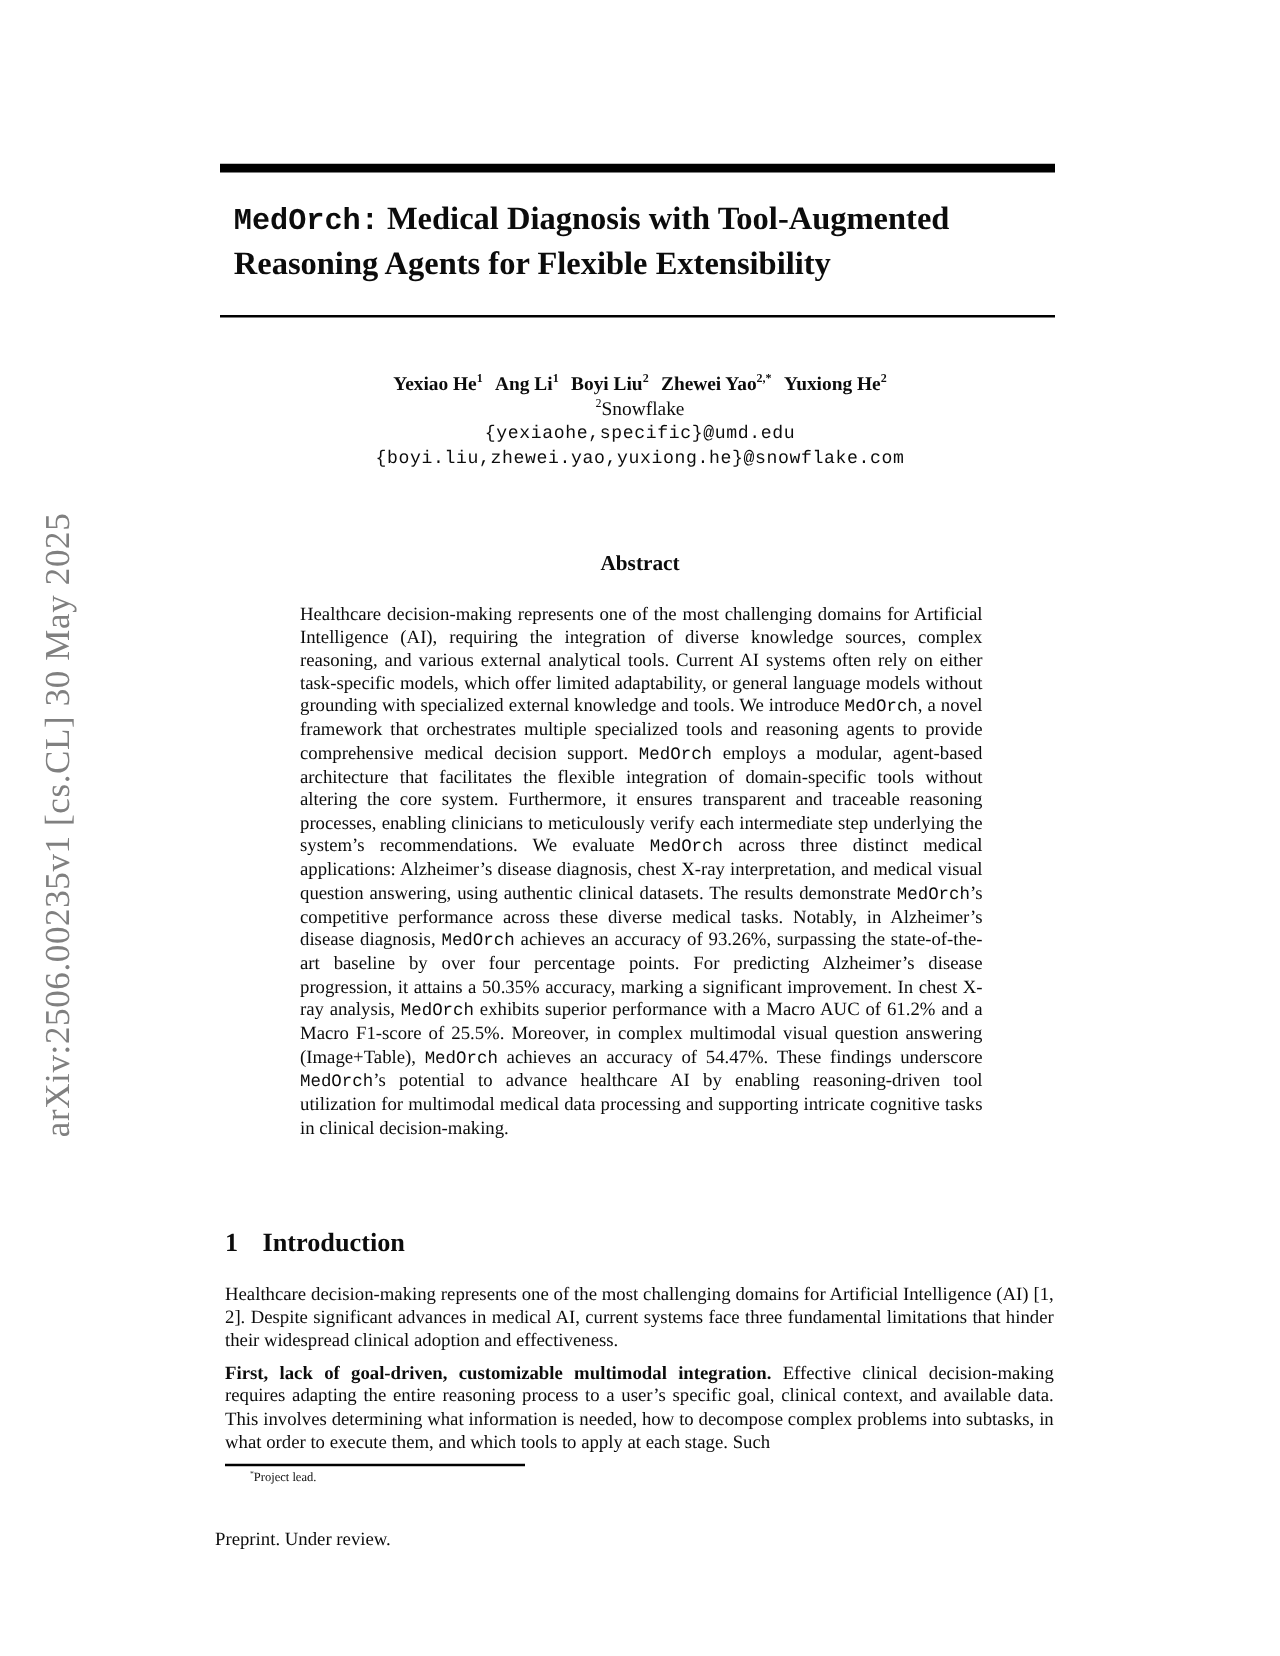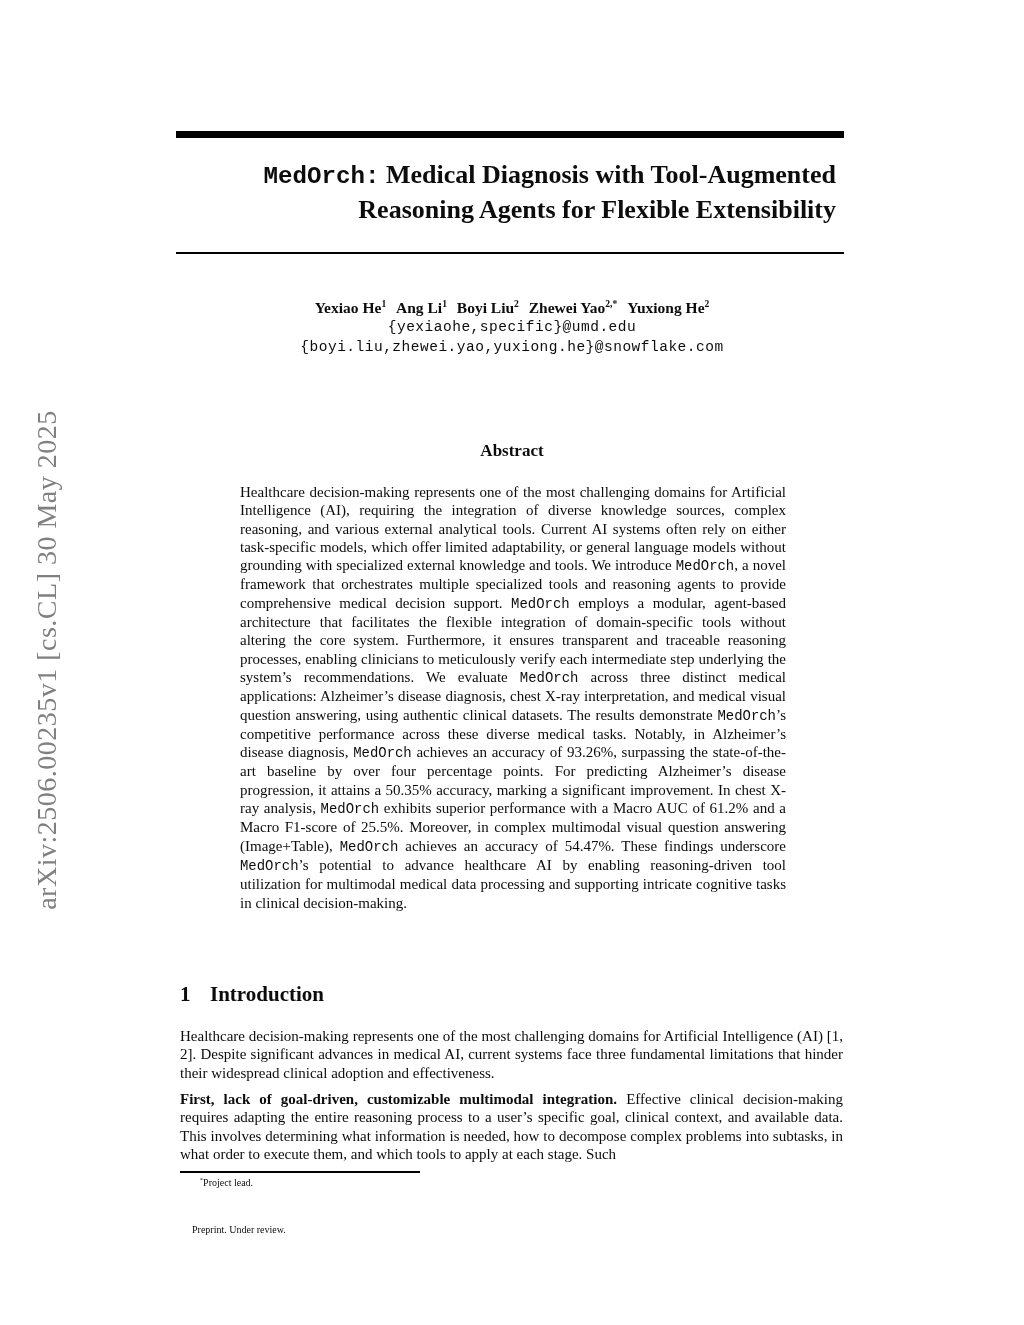--- a/index.html
+++ b/index.html
@@ -39,25 +39,25 @@
   .rule-thick {
     position: absolute;
     left: 176px;
     top: 131px;
     width: 668px;
     height: 7px;
     background: var(--rule, #000);
   }
   .paper-title {
     position: absolute;
-    left: 172px;
+    left: 187px;
     top: 158px;
     width: 664px;
     margin: 0;
-    text-align: right;
+    text-align: left;
     font-size: 26px;
     line-height: 33px;
     font-weight: bold;
   }
   .rule-thin {
     position: absolute;
     left: 176px;
     top: 252px;
     width: 668px;
     height: 2px;
@@ -134,23 +134,23 @@
   .footnote {
     position: absolute;
     left: 180px;
     top: 1177px;
     width: 664px;
     font-size: 10px;
     text-indent: 20px;
   }
   .preprint-note {
     position: absolute;
-    left: 192px;
+    left: 172px;
     top: 1224px;
-    font-size: 10px;
+    font-size: 15px;
   }
 </style>
 </head>
 <body>
 
 <div class="page">
 
   <div class="arxiv-watermark">arXiv:2506.00235v1  [cs.CL]  30 May 2025</div>
 
   <div class="rule-thick"></div>
@@ -163,20 +163,21 @@
   <div class="rule-thin"></div>
 
   <div class="author-block">
     <div class="author-row">
       <span class="author"><span>Yexiao He</span><sup>1</sup></span>
       <span class="author"><span>Ang Li</span><sup>1</sup></span>
       <span class="author"><span>Boyi Liu</span><sup>2</sup></span>
       <span class="author"><span>Zhewei Yao</span><sup>2,*</sup></span>
       <span class="author"><span>Yuxiong He</span><sup>2</sup></span>
     </div>
+    <div class="affil"><sup>2</sup><span>Snowflake</span></div>
     <div class="email mono">{yexiaohe,specific}@umd.edu</div>
     <div class="email mono">{boyi.liu,zhewei.yao,yuxiong.he}@snowflake.com</div>
   </div>
 
   <h2 class="abstract-heading">Abstract</h2>
 
   <p class="abstract-paragraph"><span>Healthcare decision-making represents one of the most challenging domains for Artificial Intelligence (AI), requiring the integration of diverse knowledge sources, complex reasoning, and various external analytical tools. Current AI systems often rely on either task-specific models, which offer limited adaptability, or general language models without grounding with specialized external knowledge and tools. We introduce </span><span class="mono">MedOrch</span><span>, a novel framework that orchestrates multiple specialized tools and reasoning agents to provide comprehensive medical decision support. </span><span class="mono">MedOrch</span><span> employs a modular, agent-based architecture that facilitates the flexible integration of domain-specific tools without altering the core system. Furthermore, it ensures transparent and traceable reasoning processes, enabling clinicians to meticulously verify each intermediate step underlying the system’s recommendations. We evaluate </span><span class="mono">MedOrch</span><span> across three distinct medical applications: Alzheimer’s disease diagnosis, chest X-ray interpretation, and medical visual question answering, using authentic clinical datasets. The results demonstrate </span><span class="mono">MedOrch</span><span>’s competitive performance across these diverse medical tasks. Notably, in Alzheimer’s disease diagnosis, </span><span class="mono">MedOrch</span><span> achieves an accuracy of 93.26%, surpassing the state-of-the-art baseline by over four percentage points. For predicting Alzheimer’s disease progression, it attains a 50.35% accuracy, marking a significant improvement. In chest X-ray analysis, </span><span class="mono">MedOrch</span><span> exhibits superior performance with a Macro AUC of 61.2% and a Macro F1-score of 25.5%. Moreover, in complex multimodal visual question answering (Image+Table), </span><span class="mono">MedOrch</span><span> achieves an accuracy of 54.47%. These findings underscore </span><span class="mono">MedOrch</span><span>’s potential to advance healthcare AI by enabling reasoning-driven tool utilization for multimodal medical data processing and supporting intricate cognitive tasks in clinical decision-making.</span></p>
 
   <h2 class="section-heading">
     <span class="sec-num">1</span><span>Introduction</span>

